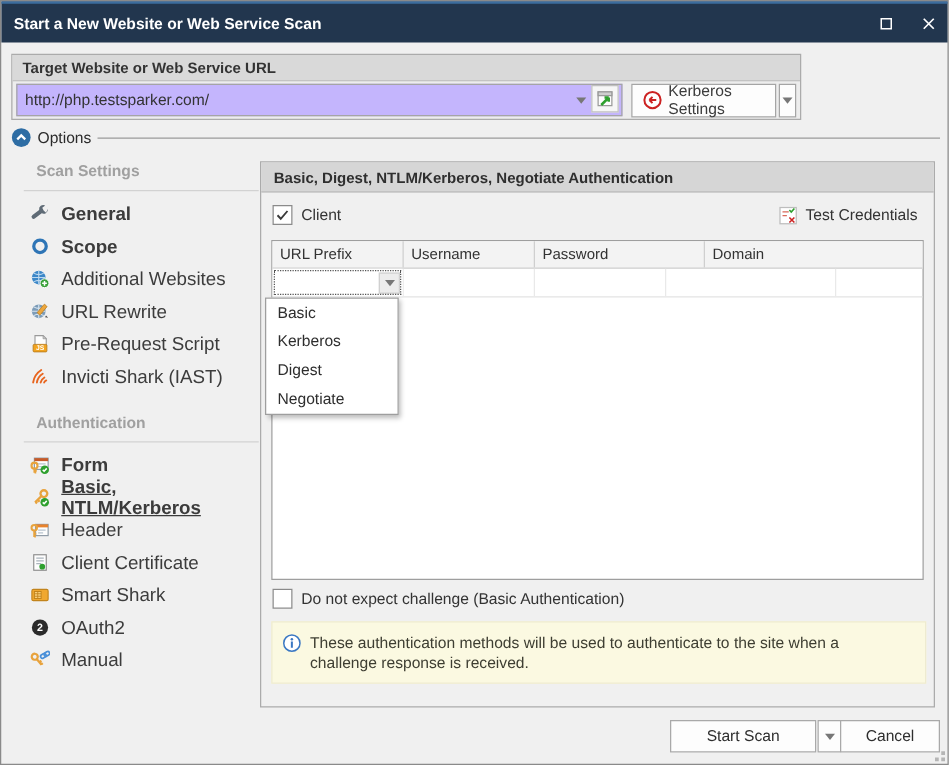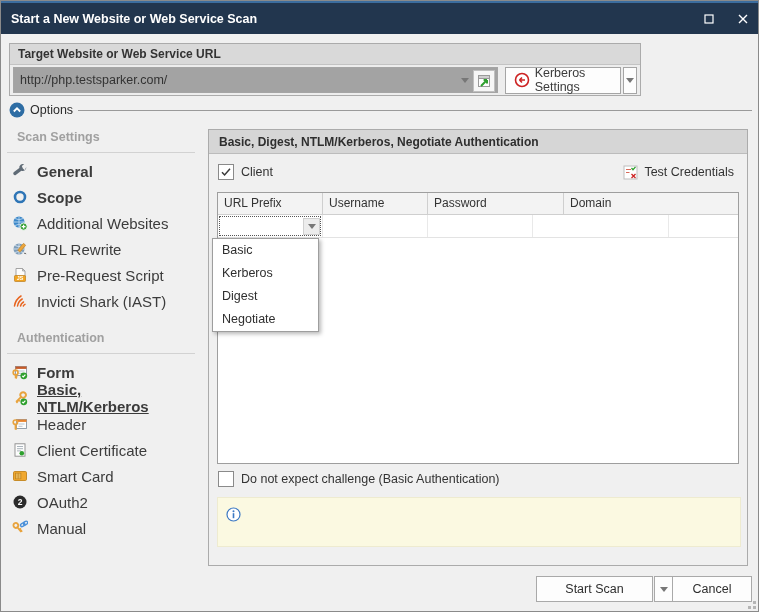--- a/index.html
+++ b/index.html
@@ -14,40 +14,40 @@
   .titlebar { position:absolute; left:0; top:0; width:759px; height:33px;
     background:#22364e; border-top:2px solid #3c6d9e; display:flex; align-items:center; }
   .titlebar .title { color:#ffffff; font-weight:bold; font-size:12.5px; padding-left:10px; flex:1; }
   .tb-btn { width:34px; height:100%; display:flex; align-items:center; justify-content:center; cursor:default; }
   
   .url-group { position:absolute; left:8px; top:42px; width:632px; height:53px;
     border:1px solid #ababab; background:#ededed; }
   .url-group-header { height:21px; background:#d9d9d9; border-bottom:1px solid #c3c3c3;
     font-weight:bold; color:#333; font-size:12px; line-height:21px; padding-left:8px; }
   .url-group-body { display:flex; align-items:center; padding:2px 3px; height:30px; }
-  .url-input-wrap { width:594px; height:26px; background:#a3a3a3; border:1px solid #a5a5a5;
-    display:flex; align-items:flex-end; }
+  .url-input-wrap { width:594px; height:26px; background:#c4b5fd; border:1px solid #a5a5a5;
+    display:flex; align-items:flex-start; }
   .url-text { flex:1; padding-left:6px; font-size:12.5px; color:#333; border:none; outline:none;
     background:transparent; font-family:"Liberation Sans", sans-serif; height:100%; }
   .caret { width:0; height:0; border-left:4px solid transparent; border-right:4px solid transparent;
     border-top:5px solid #777; }
   .caret-zone { width:16px; height:100%; display:flex; align-items:center; justify-content:center; }
   .url-go-btn { width:22px; height:22px; margin-right:2px; border:1px solid #c0c0c0; background:#f6f6f6;
     display:flex; align-items:center; justify-content:center; }
   .prev-btn { margin-left:7px; height:27px; background:#fdfdfd; border:1px solid #a5a5a5;
     display:flex; align-items:center; padding:0 8px; gap:5px; }
   .prev-drop { margin-left:2px; width:17px; height:27px; background:#fdfdfd; border:1px solid #a5a5a5;
     display:flex; align-items:center; justify-content:center; }
   
   .options-row { position:absolute; left:8px; top:100px; width:743px; height:18px;
     display:flex; align-items:center; }
   .options-label { margin-left:5px; margin-right:5px; color:#2b2b2b; font-size:12.5px; }
   .options-rule { flex:1; height:1px; background:#9a9a9a; }
   
-  .sidebar { position:absolute; left:4px; top:120px; width:192px; }
+  .sidebar { position:absolute; left:16px; top:120px; width:192px; }
   .side-header { color:#a0a0a0; font-weight:bold; font-size:12.5px; padding-left:12px;
     height:20px; line-height:20px; margin-top:6px; }
   .side-divider { height:1px; background:#d2d2d2; margin:5px 2px 5px 2px; }
   .side-item { height:26px; display:flex; align-items:center; padding-left:7px; gap:9px; cursor:default; }
   .side-item .lbl { font-size:15px; color:#3c3c3c; }
   .side-item.bold .lbl { font-weight:bold; }
   .side-item.selected .lbl { font-weight:bold; text-decoration:underline; color:#3b3b3b; }
   .icon16 { width:16px; height:16px; flex:0 0 16px; }
   
   .panel { position:absolute; left:207px; top:128px; width:540px; height:437px;
@@ -259,21 +259,21 @@
     </svg>
     <span class="lbl">Client Certificate</span>
   </div>
 
   <div class="side-item">
     <svg class="icon16" viewBox="0 0 16 16">
       <rect x="1.5" y="3.5" width="13" height="9" rx="1.2" fill="#f0a830" stroke="#c2841c" stroke-width="0.9"></rect>
       <rect x="3.5" y="5.2" width="5.4" height="5.6" fill="#f8cf7a" stroke="#c2841c" stroke-width="0.8"></rect>
       <path d="M3.5 7 H8.9 M3.5 9 H8.9 M6.2 5.2 V10.8" stroke="#c2841c" stroke-width="0.7"></path>
     </svg>
-    <span class="lbl">Smart Card</span>
+    <span class="lbl">Smart Shark</span>
   </div>
 
   <div class="side-item">
     <svg class="icon16" viewBox="0 0 16 16">
       <circle cx="8" cy="8" r="6.5" fill="#2b2b2b"></circle>
       <text x="8" y="11" font-size="8.5" font-family="Liberation Sans, sans-serif" font-weight="bold" fill="#fff" text-anchor="middle">2</text>
     </svg>
     <span class="lbl">OAuth2</span>
   </div>
 
@@ -348,20 +348,21 @@
     <div class="cb"></div>
     <span class="cb-label">Do not expect challenge (Basic Authentication)</span>
   </div>
 
   <div class="info-box">
     <svg width="15" height="15" viewBox="0 0 15 15" style="flex:0 0 15px; margin-top:1px;">
       <circle cx="7.5" cy="7.5" r="6.5" fill="#fff" stroke="#3b78c3" stroke-width="1.2"></circle>
       <circle cx="7.5" cy="4.3" r="1" fill="#3b78c3"></circle>
       <rect x="6.7" y="6.2" width="1.6" height="5" fill="#3b78c3"></rect>
     </svg>
+    <div class="info-text">These authentication methods will be used to authenticate to the site when a challenge response is received.</div>
   </div>
 </div>
 
 <div class="btn btn-start">Start Scan</div>
 <div class="btn btn-start-arrow">
     <span class="caret"></span>
   </div>
 <div class="btn btn-cancel">Cancel</div>
 
 <div class="grip">

